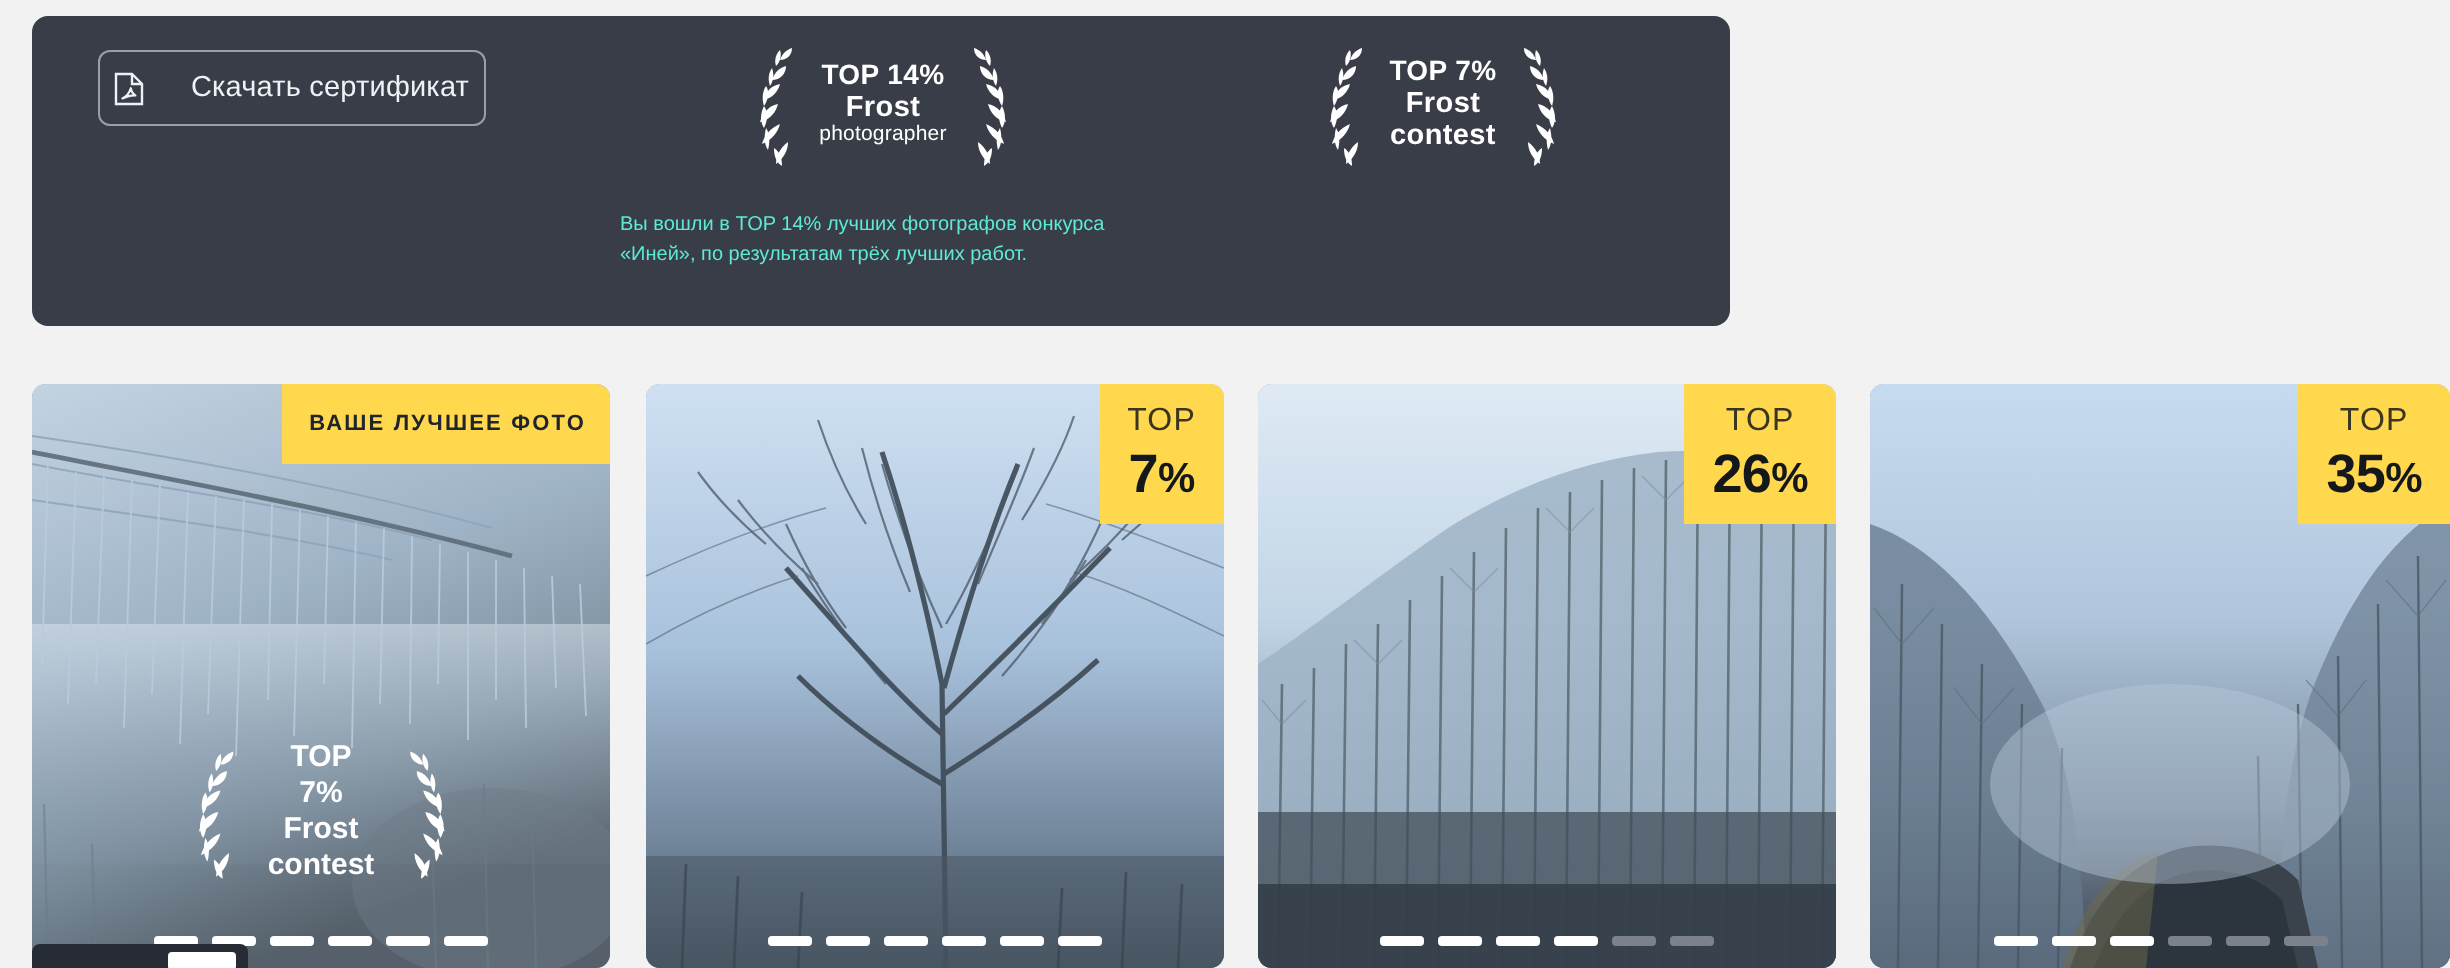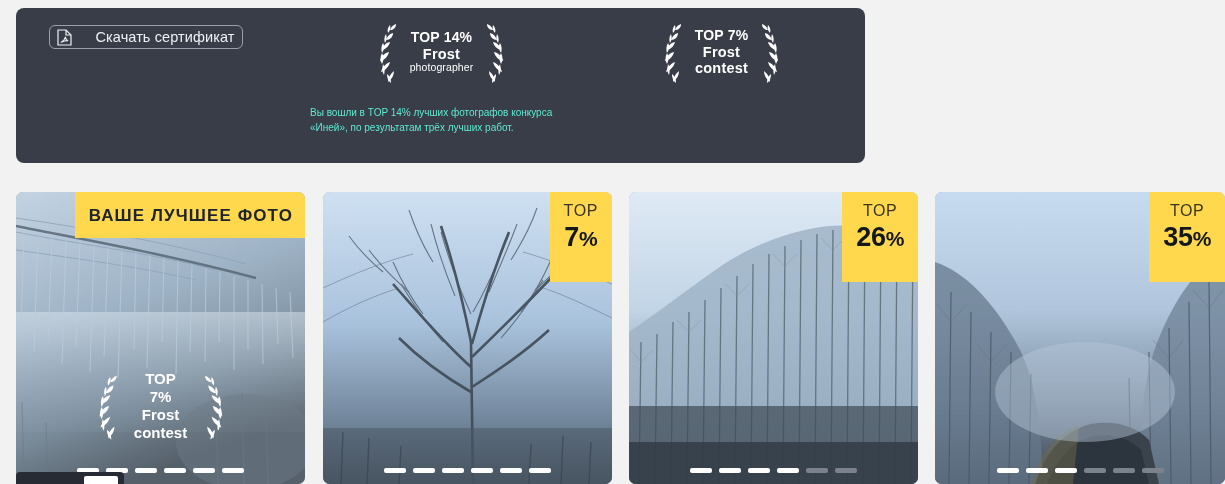--- a/index.html
+++ b/index.html
@@ -13,21 +13,21 @@
 
   
   .panel {
     position: absolute; left: 16px; top: 8px;
     width: 849px; height: 155px;
     background: #383d47;
     border-radius: 8px;
   }
   .dl-btn {
     position: absolute; left: 33px; top: 17px;
-    width: 194px; height: 24px;
+    width: 194px; height: 38px;
     background: transparent;
     border: 1px solid #9aa0ab;
     border-radius: 6px;
     color: #eef1f5;
     font-size: 14.5px;
     display: flex; align-items: center; justify-content: center;
     gap: 23px;
     cursor: pointer;
     letter-spacing: .1px;
   }
@@ -73,30 +73,30 @@
   .card.c3 { left: 613px; width: 289px; }
   .card.c4 { left: 919px; width: 290px; }
 
   .photo { position: absolute; inset: 0; }
 
   
   .lbl-best {
     position: absolute; right: 0; top: 0;
     background: #ffd84d;
     color: #20242c;
-    font-size: 17px; font-weight: bold; letter-spacing: 1.1px;
+    font-size: 11px; font-weight: bold; letter-spacing: 1.1px;
     padding: 15px 12px 14px 14px;
     line-height: 1;
   }
   .lbl-top {
     position: absolute; right: 0; top: 0;
     background: #ffd84d;
     color: #14171c;
     text-align: center;
-    padding: 11px 14px 31px 14px;
+    padding: 11px 14px 11px 14px;
     line-height: 1;
   }
   .lbl-top .t-word { display:block; font-size: 16px; font-weight: normal; letter-spacing: .6px; color:#3a3520; margin-bottom: 5px;}
   .lbl-top .t-val  { display:block; font-size: 27px; font-weight: bold; letter-spacing: -.3px; }
   .lbl-top .t-val .pct { font-size: 21px; font-weight: bold; }
 
   
   .photo-wreath {
     position: absolute; left: 50%; transform: translateX(-50%);
     bottom: 42px;

